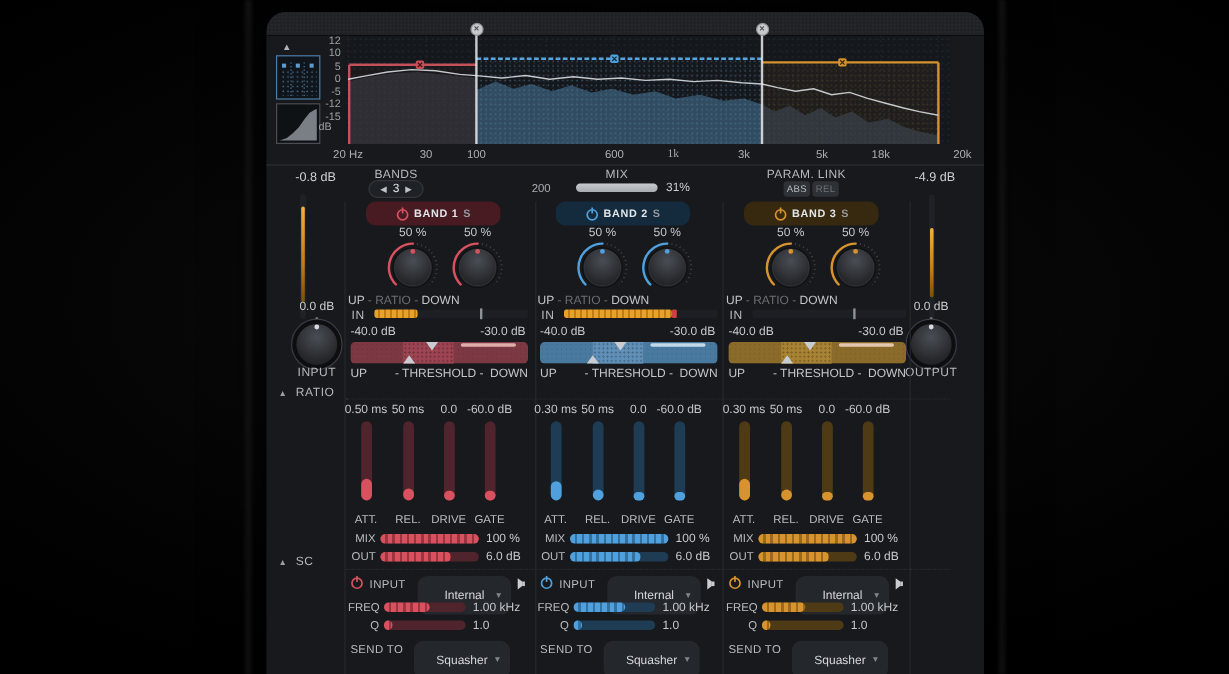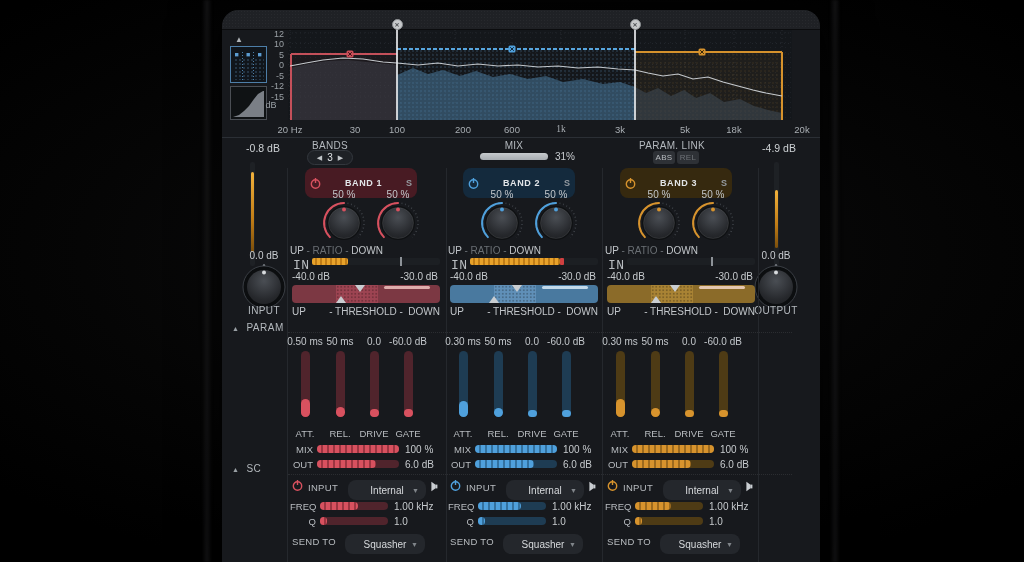--- a/index.html
+++ b/index.html
@@ -57,29 +57,29 @@
   .io-lab { position:absolute; transform:translateX(-50%); font-size:10px; color:#b4b9be; letter-spacing:.4px; white-space:nowrap; }
   .io-val { position:absolute; transform:translateX(-50%); font-size:10px; color:#c8ccd0; white-space:nowrap; }
 
   .sec-lab { position:absolute; left:10px; font-size:10px; color:#b4b9be; letter-spacing:.5px; cursor:pointer; }
   .sec-lab .tri { font-size:7px; color:#9aa0a5; margin-right:7px; }
   .dotsep { position:absolute; left:66px; width:504px; border-top:1px dotted rgba(255,255,255,.09); }
   .vsep { position:absolute; top:158px; height:394px; width:1px; background:#25282d; }
 
   
   .band { position:absolute; top:158px; width:152px; height:394px; }
-  .b-pill { position:absolute; left:15px; top:0; width:112px; height:30px; border-radius:8px; background:var(--pill);
-    display:flex; align-items:center; justify-content:center; gap:24px; }
+  .b-pill { position:absolute; left:15px; top:0; width:112px; height:20px; border-radius:8px; background:var(--pill);
+    display:flex; align-items:center; justify-content:center; gap:4px; }
   .b-name { font-size:9px; font-weight:bold; letter-spacing:.6px; color:#e2e5e8; }
   .b-solo { font-size:9px; font-weight:bold; color:#959ba1; cursor:pointer; }
   .kval { position:absolute; top:21px; transform:translateX(-50%); font-size:10px; color:#c2c6ca; white-space:nowrap; }
   .knob { position:absolute; top:32px; width:46px; height:46px; cursor:pointer; }
   .b-ratio { position:absolute; top:77px; left:0; right:12px; text-align:left; font-size:10px; color:#c2c6ca; white-space:nowrap; }
   .dim { color:#6a6f74; }
-  .b-in-lab { position:absolute; left:3px; top:90px; font-size:13px; color:#b8bcc0; letter-spacing:.5px;font-family:Liberation Mono, monospace; }
+  .b-in-lab { position:absolute; left:3px; top:90px; font-size:10px; color:#b8bcc0; letter-spacing:.5px; }
   .in-track { position:absolute; left:22px; top:90px; width:128px; height:7px; background:#1c1f23; border-radius:2px; }
   .in-fill { position:absolute; left:0; top:0; bottom:0; border-radius:2px;
     background:repeating-linear-gradient(90deg,#e8a22a 0px,#e8a22a 3px,#c07c16 3px,#c07c16 5px); }
   .in-clip { position:absolute; top:0; bottom:0; width:4px; background:#d04040; border-radius:1px; }
   .in-peak { position:absolute; top:-1px; width:1.5px; height:9px; background:#8d9298; }
   .b-tval { position:absolute; top:103px; font-size:10px; color:#c6cacd; white-space:nowrap; }
   .b-tbar { position:absolute; left:2px; right:2px; top:117px; height:18px; border-radius:4px; background:var(--tbase);
     background-image:radial-gradient(rgba(0,0,0,.18) .7px, transparent .7px); background-size:4px 4px; cursor:pointer; }
   .t-mid { position:absolute; left:30%; width:28%; top:0; bottom:0; background:var(--tmid);
     background-image:radial-gradient(rgba(0,0,0,.25) .8px, transparent .8px); background-size:3.5px 3.5px; }
@@ -93,21 +93,21 @@
   .vslider { position:absolute; top:183px; width:9px; height:66px; border-radius:5px; background:var(--sdark); cursor:pointer; }
   .vfill { position:absolute; bottom:0; left:0; right:0; border-radius:5px; background:var(--c); }
   .plab { position:absolute; top:260px; transform:translateX(-50%); font-size:9.5px; color:#b8bcc0; white-space:nowrap; }
   .row-lab { position:absolute; left:0; width:23px; text-align:right; font-size:9.5px; color:#b8bcc0; }
   .hslider { position:absolute; height:8px; border-radius:4px; background:var(--sdark); cursor:pointer; }
   .hfill { position:absolute; left:0; top:0; bottom:0; border-radius:4px;
     background:repeating-linear-gradient(90deg,var(--c) 0px,var(--c) 4px,var(--c2) 4px,var(--c2) 6px); }
   .row-val { position:absolute; font-size:10px; color:#c6cacd; white-space:nowrap; }
   .pwr { position:absolute; width:11px; height:13px; cursor:pointer; }
   .sc-inlab { position:absolute; left:18px; top:314px; font-size:9.5px; color:#b8bcc0; letter-spacing:.3px; }
-  .dd { position:absolute; background:#24272c; border-radius:8px; height:20px; display:flex; align-items:center;
+  .dd { position:absolute; background:#24272c; border-radius:8px; height:32px; display:flex; align-items:center;
     justify-content:center; font-size:10px; color:#d6d9dc; cursor:pointer; }
   .dd .caret { position:absolute; right:7px; font-size:7px; color:#80858a; }
   .spk { position:absolute; left:139px; top:313px; cursor:pointer; }
   .sc-lab { position:absolute; left:0; width:26px; text-align:right; font-size:9.5px; color:#b8bcc0; }
 </style>
 </head>
 <body>
 
 <svg width="0" height="0" style="position:absolute">
   <defs>
@@ -213,21 +213,21 @@
         <g>
           <rect x="410.5" y="18.5" width="7" height="7" rx="1.5" fill="#d6922c"></rect>
           <path d="M412.2,20.2 L415.8,23.8 M412.2,23.8 L415.8,20.2" stroke="#3a2808" stroke-width="1"></path>
         </g>
       </svg>
     </div>
     <div id="freq-axis">
         <span class="freq-tick" style="left: 43px;">20 Hz</span>
         <span class="freq-tick" style="left: 108px;">30</span>
         <span class="freq-tick" style="left: 150px;">100</span>
-        <span class="freq-tick" style="left: 216px;">200</span>
+        <span class="freq-tick" style="left: 204px; margin-top: 28px;">200</span>
         <span class="freq-tick" style="left: 265px;">600</span>
         <span class="freq-tick" style="left: 314px; font-family: Liberation Serif, serif;">1k</span>
         <span class="freq-tick" style="left: 373px;">3k</span>
         <span class="freq-tick" style="left: 438px;">5k</span>
         <span class="freq-tick" style="left: 487px;">18k</span>
         <span class="freq-tick" style="left: 555px;">20k</span>
       </div>
   </div>
 
   <div class="xover" style="left:174px">
@@ -280,21 +280,21 @@
       <circle cx="25" cy="3.5" r="1.2" fill="#8f959b"></circle>
       <circle cx="25" cy="25" r="21" fill="#0c0e10"></circle>
       <circle cx="25" cy="25" r="21" fill="none" stroke="#3a3e44" stroke-width="1"></circle>
       <circle cx="25" cy="25" r="17" fill="url(#kgrad)"></circle>
       <circle cx="25" cy="10.5" r="2" fill="#d8dbde"></circle>
     </svg>
   </div>
   <span class="io-lab" style="left:554px; top:295px">OUTPUT</span>
 
   <div class="sec-lab" style="top:312px">
-    <span class="tri">▲</span><span>PARAM</span>
+    <span class="tri">▲</span><span>RATIO</span>
   </div>
   <div class="sec-lab" style="top:453px">
     <span class="tri">▲</span><span>SC</span>
   </div>
   <div class="dotsep" style="top:322px"></div>
   <div class="dotsep" style="top:464px"></div>
   <div class="vsep" style="left:65px"></div>
   <div class="vsep" style="left:224px"></div>
   <div class="vsep" style="left:380px"></div>
   <div class="vsep" style="left:536px"></div>

